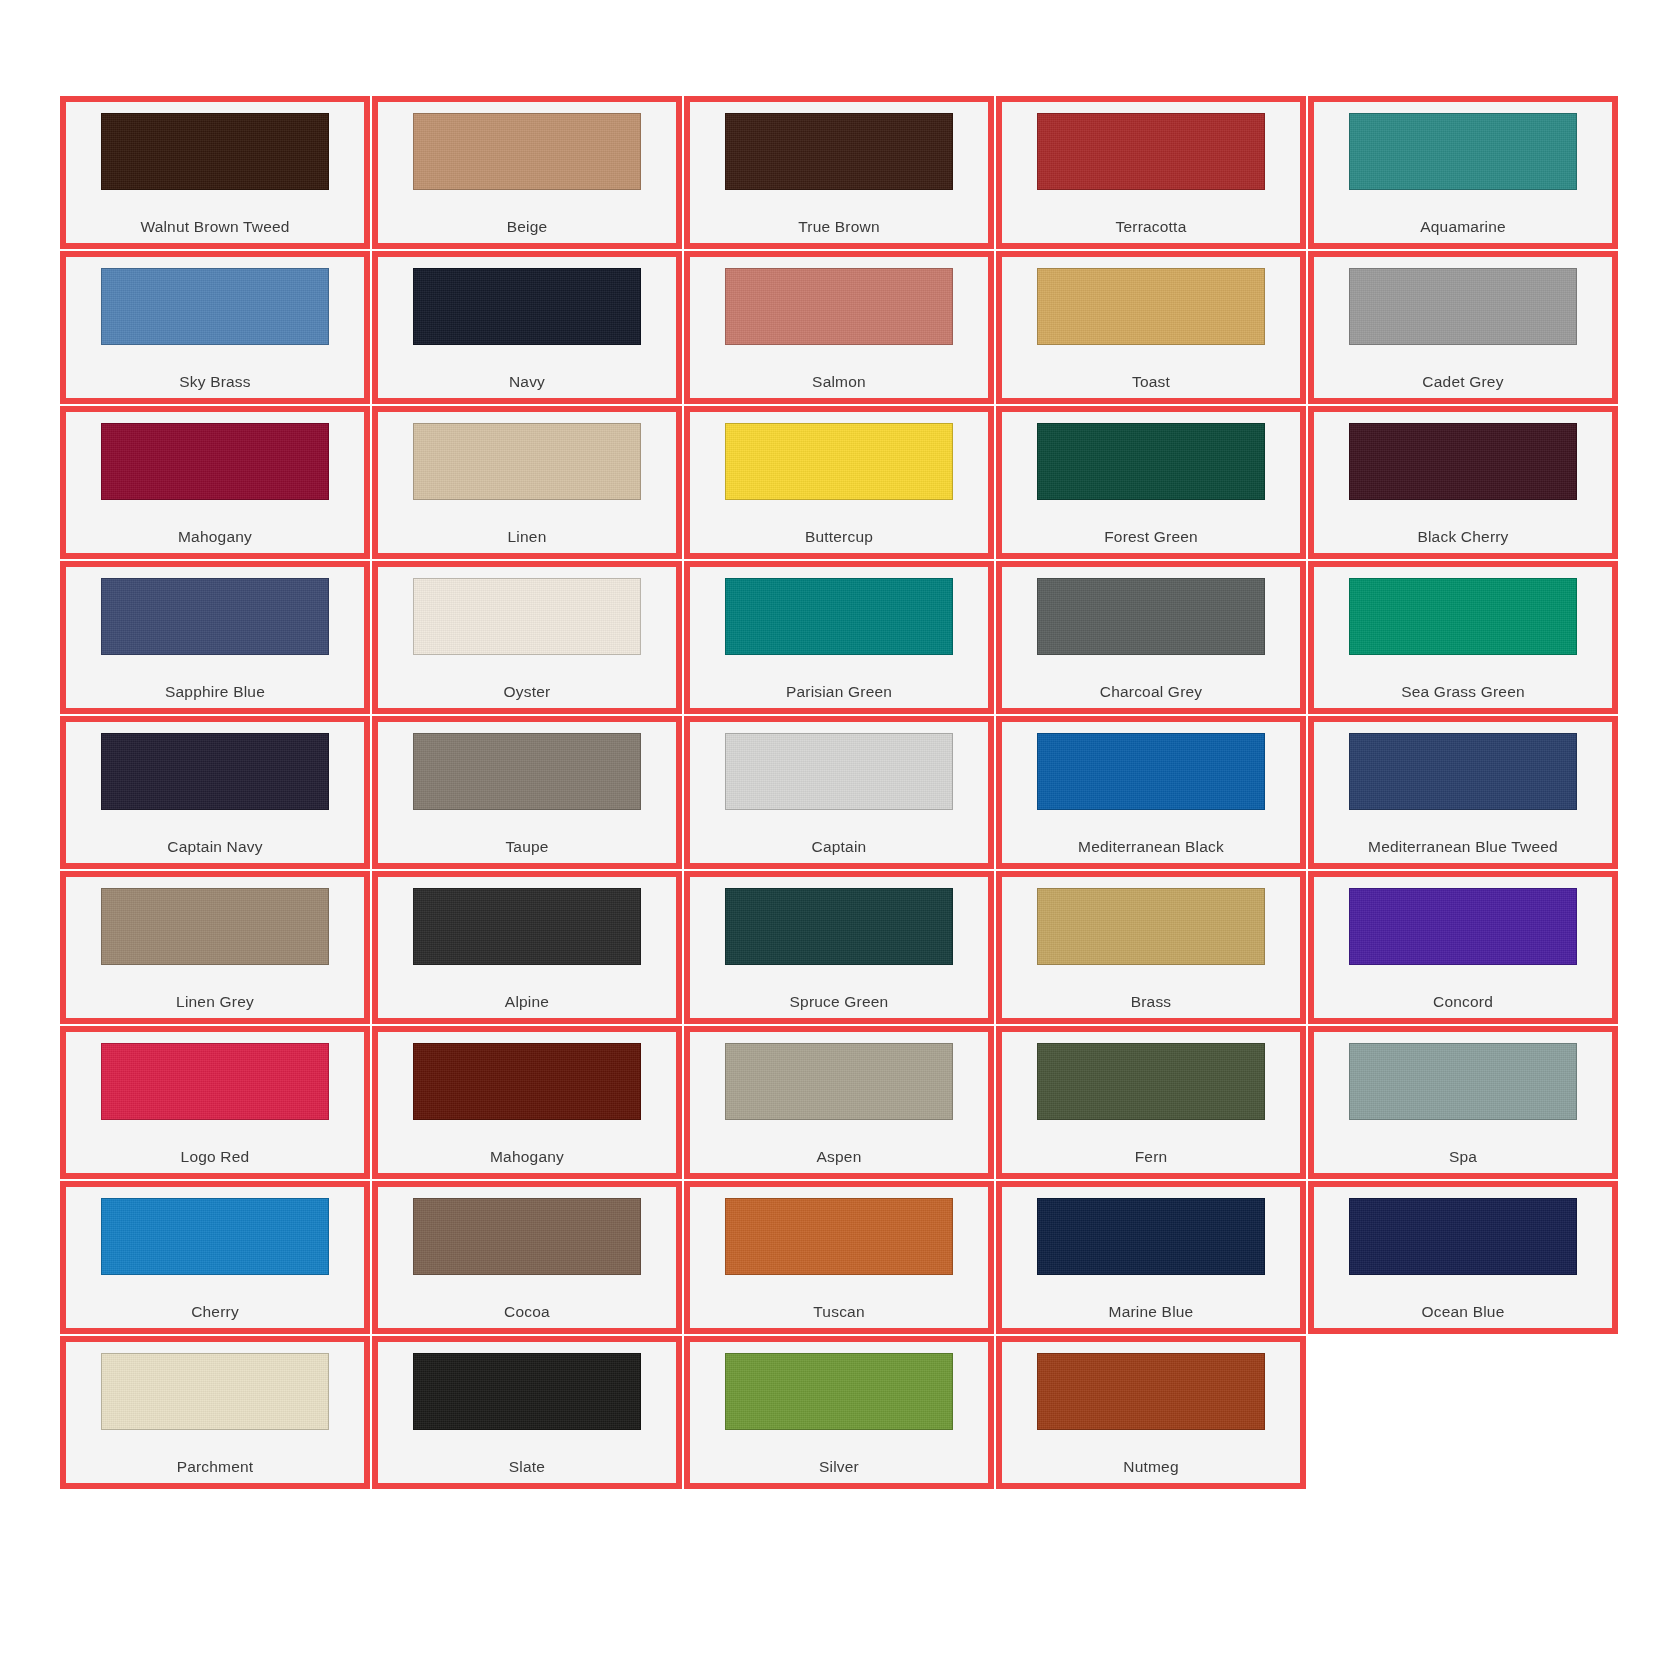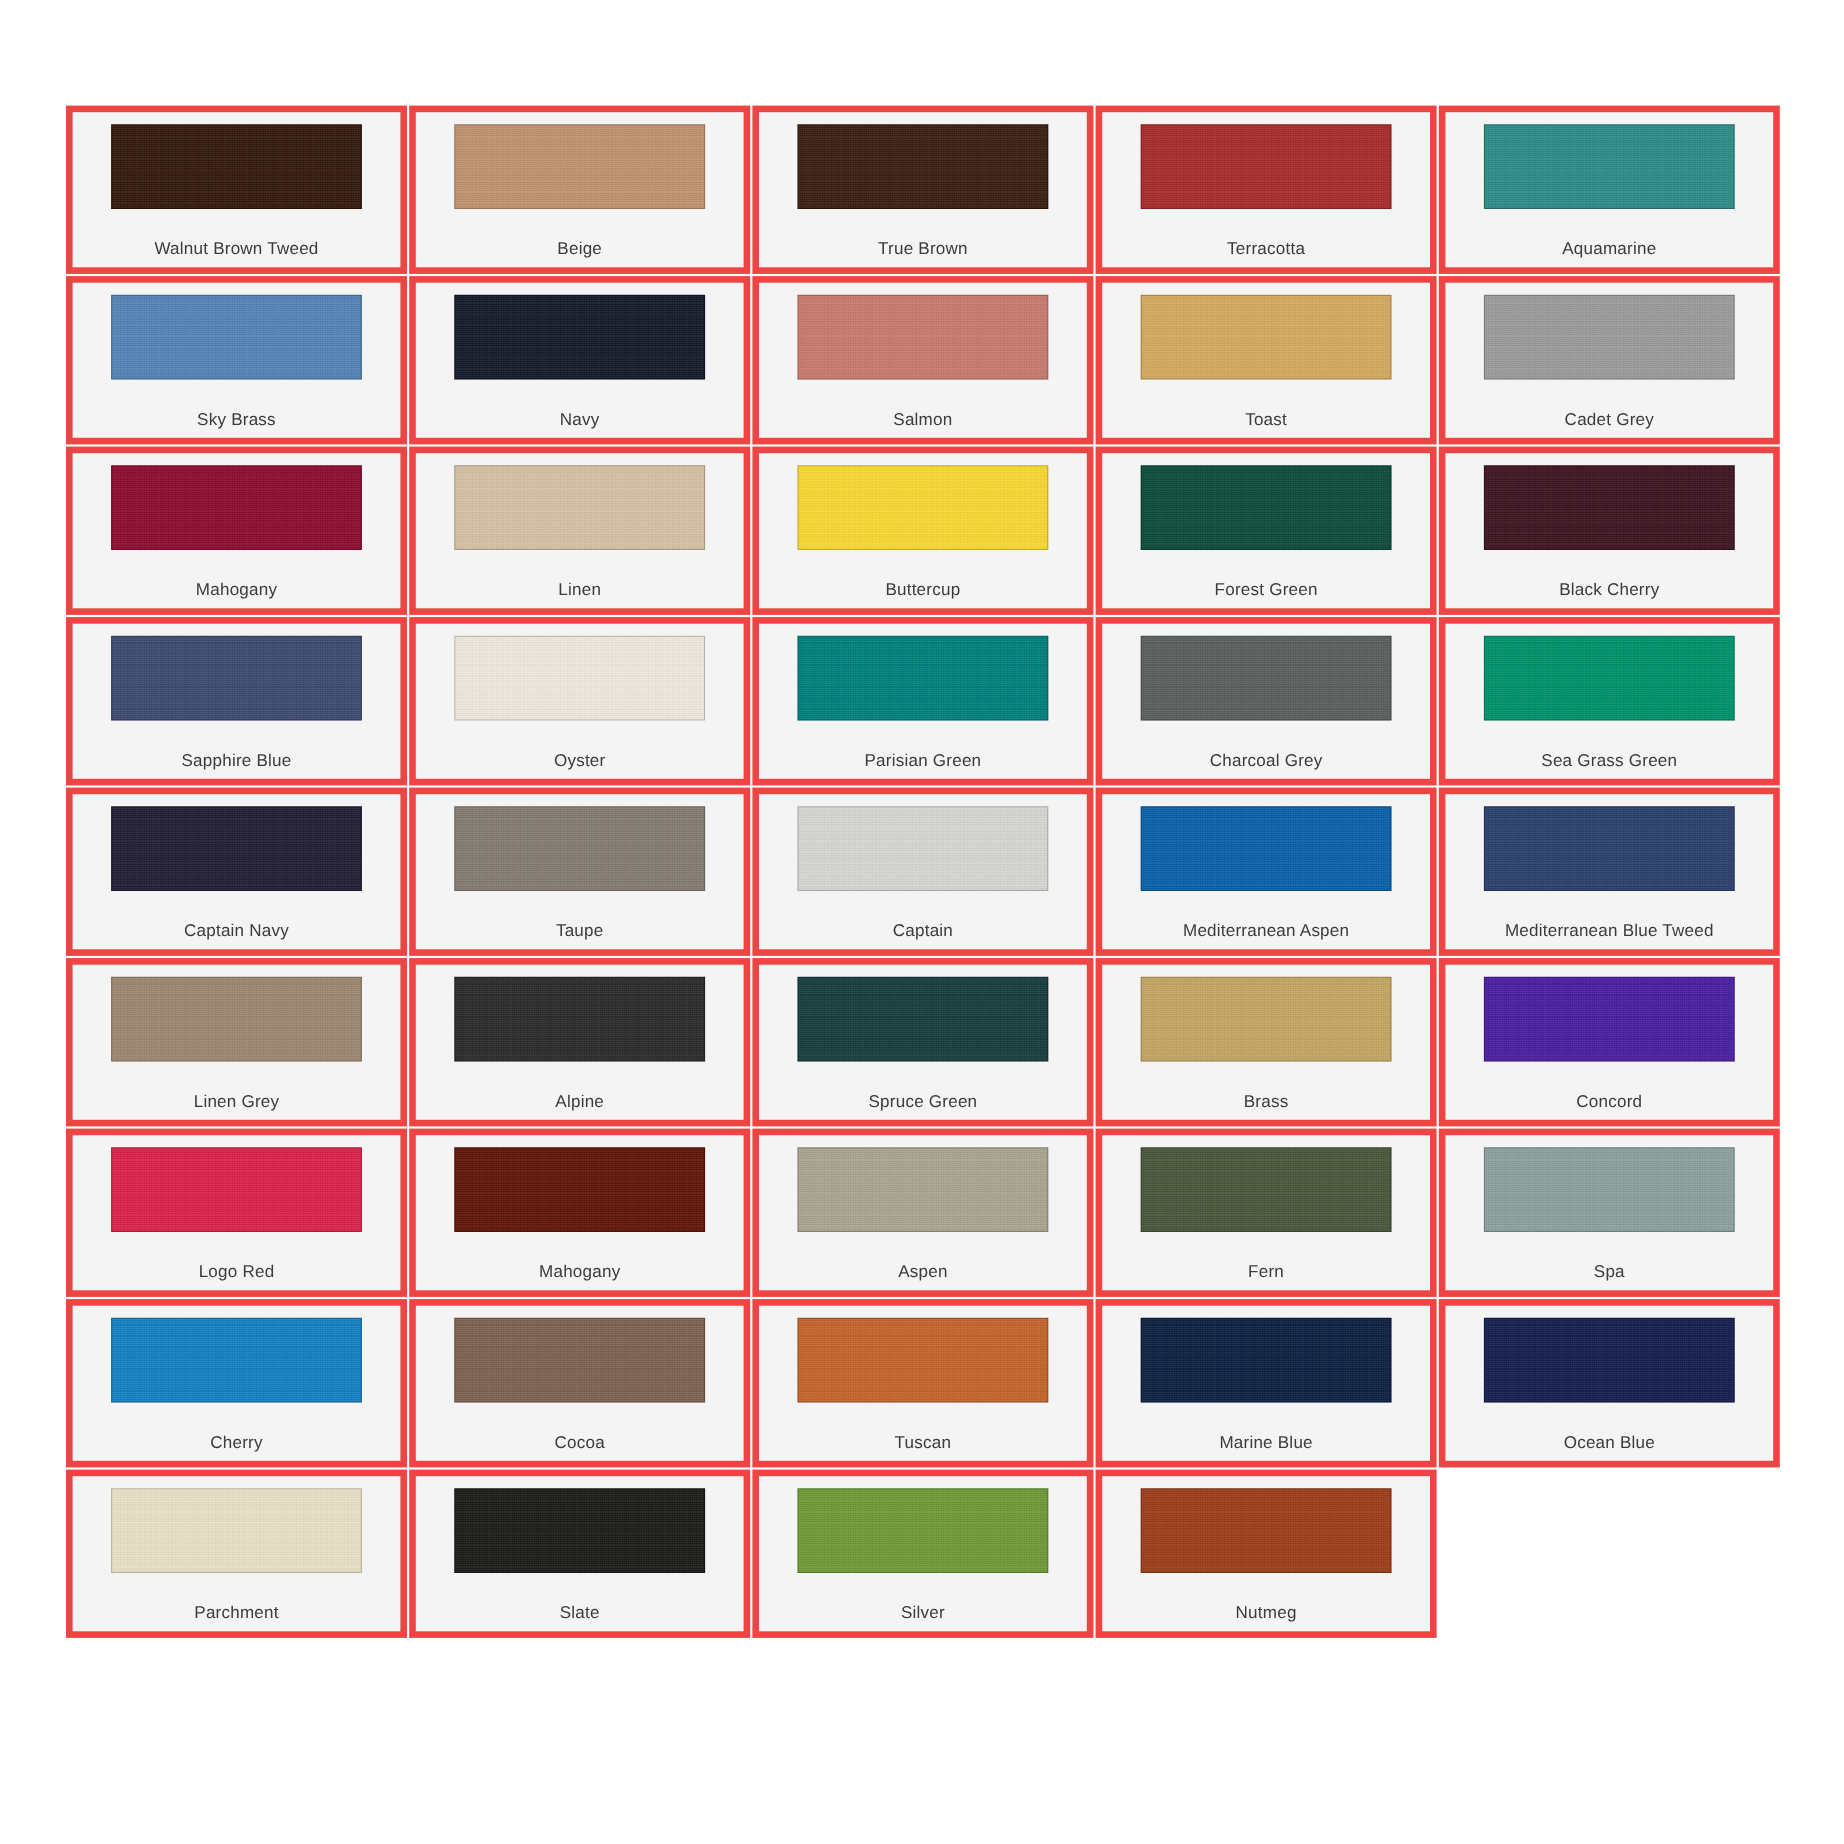--- a/index.html
+++ b/index.html
@@ -172,21 +172,21 @@
       <div class="swatch-card">
         <div class="swatch-chip" title="Taupe" style="background-color: rgb(132, 123, 112);"></div>
         <div class="swatch-label">Taupe</div>
       </div>
       <div class="swatch-card">
         <div class="swatch-chip" title="Silver" style="background-color: rgb(214, 214, 212);"></div>
         <div class="swatch-label">Captain</div>
       </div>
       <div class="swatch-card">
         <div class="swatch-chip" title="Mediterranean Blue" style="background-color: rgb(10, 95, 168);"></div>
-        <div class="swatch-label">Mediterranean Aspen</div>
+        <div class="swatch-label">Mediterranean Black</div>
       </div>
       <div class="swatch-card">
         <div class="swatch-chip" title="Mediterranean Blue Tweed" style="background-color: rgb(42, 63, 107);"></div>
         <div class="swatch-label">Mediterranean Blue Tweed</div>
       </div>
       <div class="swatch-card">
         <div class="swatch-chip" title="Linen Tweed" style="background-color: rgb(156, 136, 114);"></div>
         <div class="swatch-label">Linen Grey</div>
       </div>
       <div class="swatch-card">

